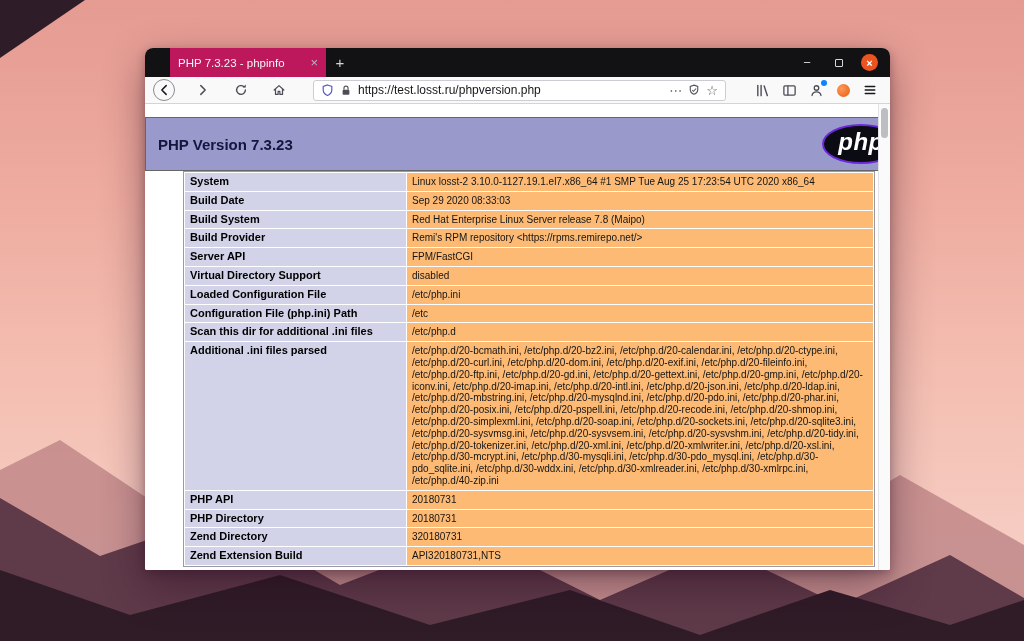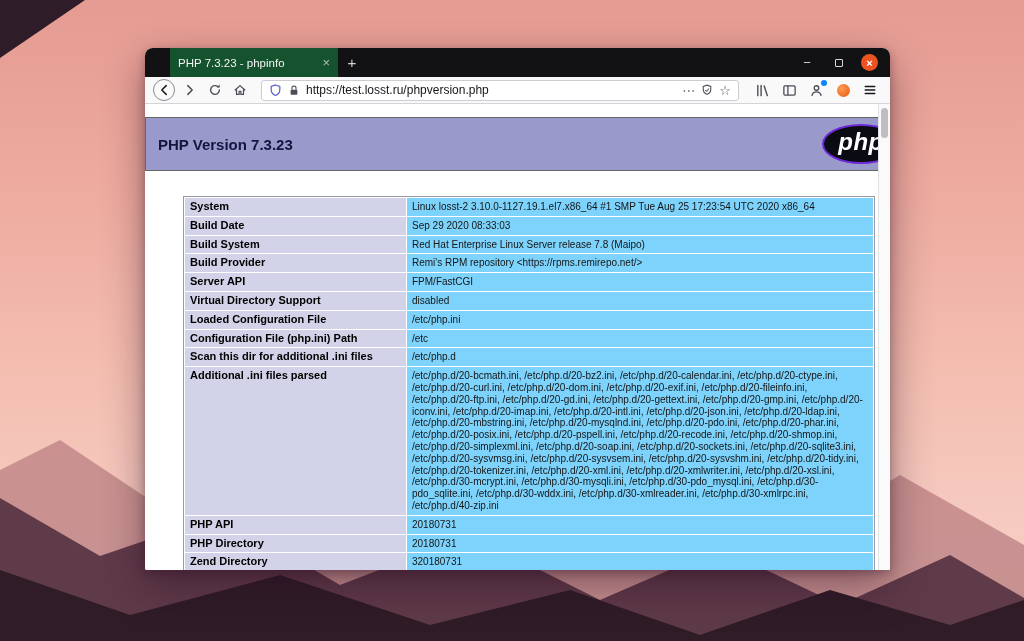--- a/index.html
+++ b/index.html
@@ -11,36 +11,36 @@
   .desktop svg { display:block; }
 
   
   .window { position:absolute; left:145px; top:48px; width:745px; height:522px; z-index:1;
             border-radius:8px 8px 2px 2px; overflow:hidden; background:#fff;
             box-shadow:0 16px 42px rgba(42,12,33,.45), 0 3px 10px rgba(42,12,33,.3);
             display:flex; flex-direction:column; }
 
   
   .titlebar { height:29px; flex:0 0 29px; background:#121214; display:flex; align-items:stretch; }
-  .tab { margin-left:25px; width:168px; background:#14532d; display:flex; align-items:center;
+  .tab { margin-left:25px; width:156px; background:#be185d; display:flex; align-items:center;
          padding:4px 8px; gap:6px; }
   .tab-title { color:#f4f4f5; font-size:11.5px; white-space:nowrap; overflow:hidden; flex:1; }
   .tab-close { color:#b9b9be; font-size:13px; line-height:1; cursor:default; }
   .newtab { color:#d5d5da; font-size:15px; width:28px; display:flex; align-items:center; justify-content:center; }
   .tb-spacer { flex:1; }
   .win-controls { display:flex; align-items:center; gap:12px; padding-right:12px; }
   .wc { width:20px; height:20px; display:flex; align-items:center; justify-content:center;
         color:#d8d8dc; font-size:13px; }
   .wc-max i { width:8px; height:8px; border:1.5px solid #d8d8dc; display:block; border-radius:1px; }
   .wc-close { width:17px; height:17px; border-radius:50%; background:#e95420; color:#fff;
               font-size:11px; font-weight:bold; display:flex; align-items:center; justify-content:center; }
 
   
   .toolbar { height:27px; flex:0 0 27px; background:#f9f9fa; border-bottom:1px solid #d4d4d8;
-             display:flex; align-items:center; padding:0 8px; gap:5px; }
+             display:flex; align-items:center; padding:0 8px; gap:18px; }
   .nav-btn { width:20px; height:20px; display:flex; align-items:center; justify-content:center; flex:0 0 auto; }
   .nav-btn.back { border:1px solid #8a8a92; border-radius:50%; width:22px; height:22px; background:#f9f9fa; }
   .urlbar { flex:1; height:21px; margin:0 6px; background:#fff; border:1px solid #ccccd2;
             border-radius:3px; display:flex; align-items:center; padding:0 7px; gap:6px; min-width:0; }
   .url-text { font-size:12px; color:#17171c; white-space:nowrap; overflow:hidden; flex:1; }
   .url-glyph { color:#55555e; font-size:13px; line-height:1; flex:0 0 auto; }
   .right-icons { display:flex; align-items:center; gap:9px; padding:0 3px; }
   .ric { position:relative; width:18px; height:18px; display:flex; align-items:center; justify-content:center; }
   .badge { position:absolute; top:-1px; right:-2px; width:6px; height:6px; border-radius:50%; background:#0a84ff; }
   .ext { width:13px; height:13px; border-radius:50%;
@@ -55,24 +55,24 @@
   .page-inner { width:768px; margin:0 auto; }
 
   .php-header { height:54px; background:#9999cc; border:1px solid #666; display:flex;
                 align-items:center; justify-content:space-between; padding:0 12px; }
   .php-header h1 { margin:0; font-size:15px; color:#15153d; font-weight:bold; }
   .php-logo { width:78px; height:40px; background:#0b0b13; border:2px solid #6d28d9; border-radius:50%;
               display:flex; align-items:center; justify-content:center; }
   .php-logo span { color:#fff; font-style:italic; font-weight:bold; font-size:24px;
                    letter-spacing:.5px; transform:translateY(-2px); }
 
-  table.info { width:690px; margin:26px auto 0; border-collapse:collapse; outline:1px solid #9a9aa6;padding-left:45px; }
+  table.info { width:690px; margin:1px auto 0; border-collapse:collapse; outline:1px solid #9a9aa6;padding-left:45px; }
   table.info td { border:1px solid #fff; padding:2px 5px 3px; vertical-align:baseline; }
   td.e { background:#d2d3e8; width:222px; font-weight:bold; font-size:11px; color:#000; }
-  td.v { background:#7dd3fc; font-size:10px; line-height:1.18; color:#151515; word-wrap:break-word; }
+  td.v { background:#fdba74; font-size:10px; line-height:1.18; color:#151515; word-wrap:break-word; }
 </style>
 </head>
 <body>
 
 <div class="desktop">
   <svg width="1024" height="641" viewBox="0 0 1024 641">
     <defs>
       <linearGradient id="sky" x1="0" y1="0" x2="0" y2="1">
         <stop offset="0" stop-color="#e59b92"></stop>
         <stop offset="0.3" stop-color="#eeab9f"></stop>

